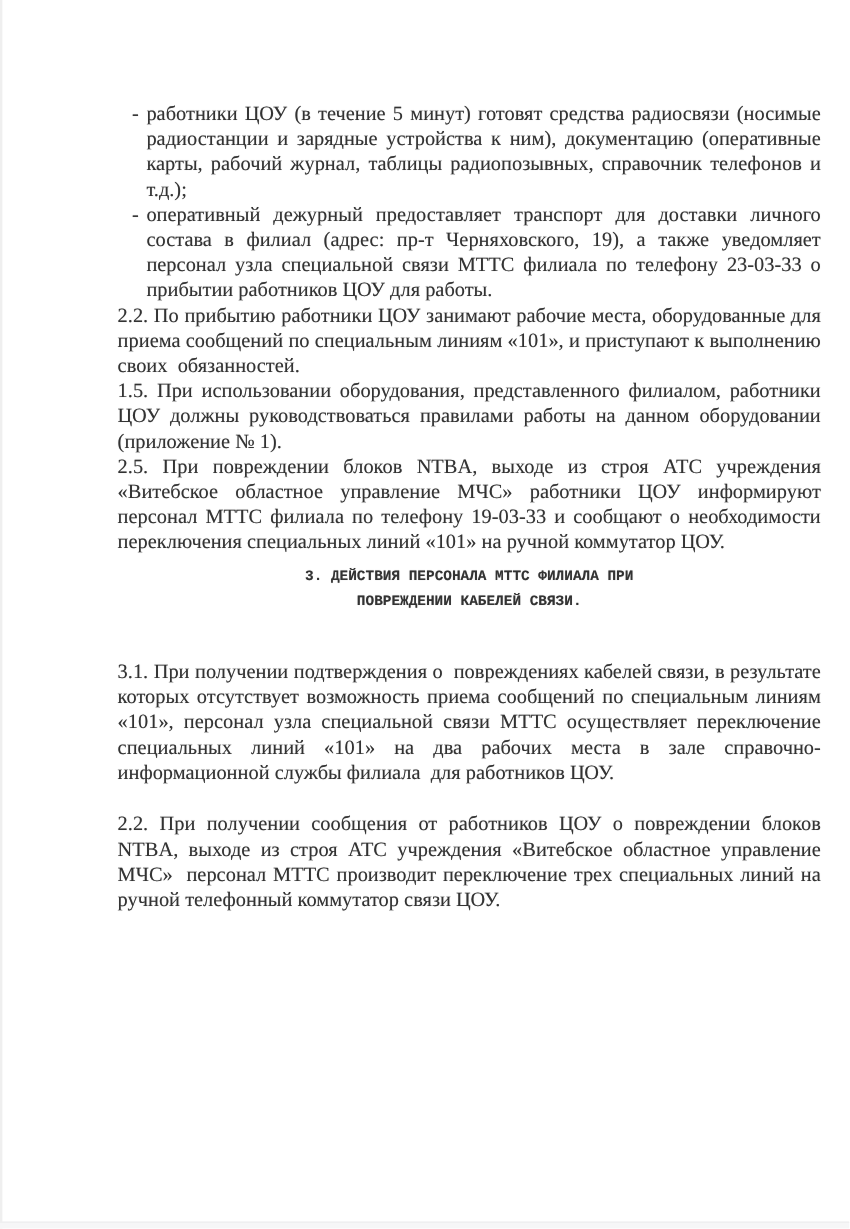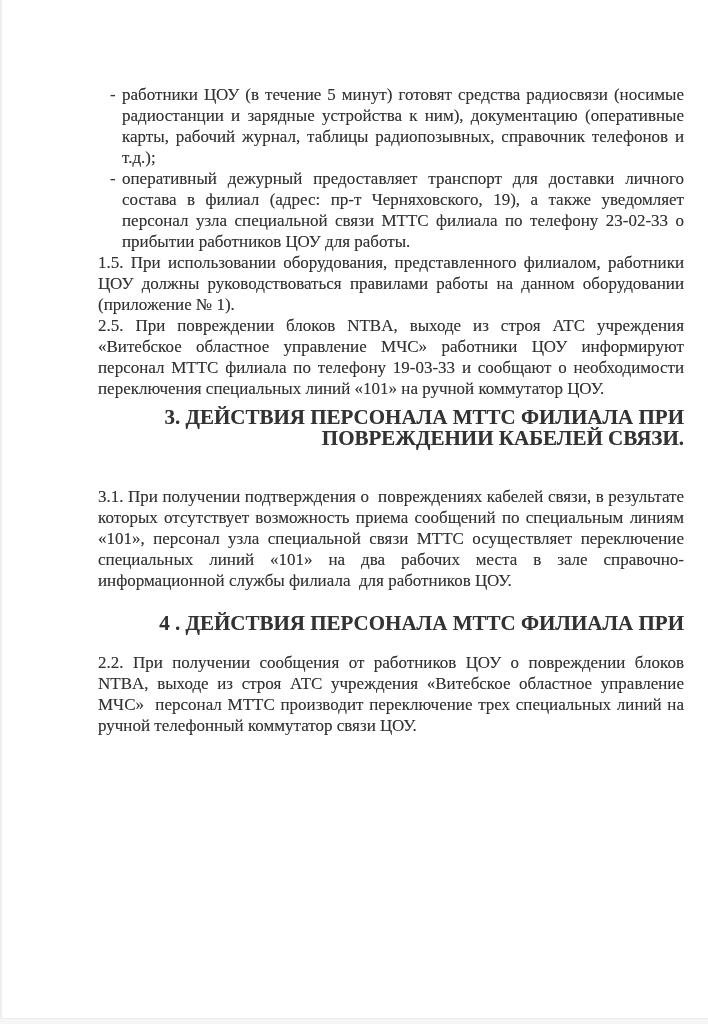--- a/index.html
+++ b/index.html
@@ -46,50 +46,51 @@
     text-indent: -12px;
   }
   .bullet .marker {
     display: inline-block;
     width: 12px;
     text-indent: 0;
   }
 
   .heading {
     font-weight: bold;
-    font-size: 21px;
+    font-size: 12px;
     line-height: 21px;
-    text-align: right;
+    text-align: center;
+    font-family: Liberation Mono, monospace;
   }
   .heading-3 { margin: 8px 0 37px 0; }
   .heading-4 { margin: 22px 0 18px 0; }
 </style>
 </head>
 <body>
 
 <div class="page">
   <div class="scan-edge-left"></div>
   <div class="scan-edge-bottom"></div>
 
   <div class="content">
 
     <div class="bullet"><span class="marker">-</span><span>работники ЦОУ (в течение 5 минут) готовят средства радиосвязи (носимые радиостанции и зарядные устройства к ним), документацию (оперативные карты, рабочий журнал, таблицы радиопозывных, справочник телефонов и т.д.);</span></div>
 
-    <div class="bullet"><span class="marker">-</span><span>оперативный дежурный предоставляет транспорт для доставки личного состава в филиал (адрес: пр-т Черняховского, 19), а также уведомляет персонал узла специальной связи МТТС филиала по телефону 23-02-33 о прибытии работников ЦОУ для работы.</span></div>
+    <div class="bullet"><span class="marker">-</span><span>оперативный дежурный предоставляет транспорт для доставки личного состава в филиал (адрес: пр-т Черняховского, 19), а также уведомляет персонал узла специальной связи МТТС филиала по телефону 23-03-33 о прибытии работников ЦОУ для работы.</span></div>
 
+    <p class="pre">2.2. По прибытию работники ЦОУ занимают рабочие места, оборудованные для приема сообщений по специальным линиям «101», и приступают к выполнению своих  обязанностей.</p>
     <p>1.5. При использовании оборудования, представленного филиалом, работники ЦОУ должны руководствоваться правилами работы на данном оборудовании (приложение № 1).</p>
     <p>2.5. При повреждении блоков NTBA, выходе из строя АТС учреждения «Витебское областное управление МЧС» работники ЦОУ информируют персонал МТТС филиала по телефону 19-03-33 и сообщают о необходимости переключения специальных линий «101» на ручной коммутатор ЦОУ.</p>
 
     <div class="heading heading-3">
       <div>3. ДЕЙСТВИЯ ПЕРСОНАЛА МТТС ФИЛИАЛА ПРИ</div>
       <div>ПОВРЕЖДЕНИИ КАБЕЛЕЙ СВЯЗИ.</div>
     </div>
 
     <p class="pre">3.1. При получении подтверждения о  повреждениях кабелей связи, в результате  которых отсутствует возможность приема сообщений по специальным линиям «101», персонал узла специальной связи МТТС осуществляет переключение специальных линий «101» на два рабочих места в зале справочно-информационной службы филиала  для работников ЦОУ.</p>
 
     <div class="heading heading-4">
-      <div>4 . ДЕЙСТВИЯ ПЕРСОНАЛА МТТС ФИЛИАЛА ПРИ</div>
     </div>
 
     <p class="pre">2.2. При получении сообщения от работников ЦОУ о повреждении блоков NTBA, выходе из строя АТС учреждения «Витебское областное управление МЧС»  персонал МТТС производит переключение трех специальных линий на ручной телефонный коммутатор связи ЦОУ.</p>
 
   </div>
 </div>
 
 </body></html>

